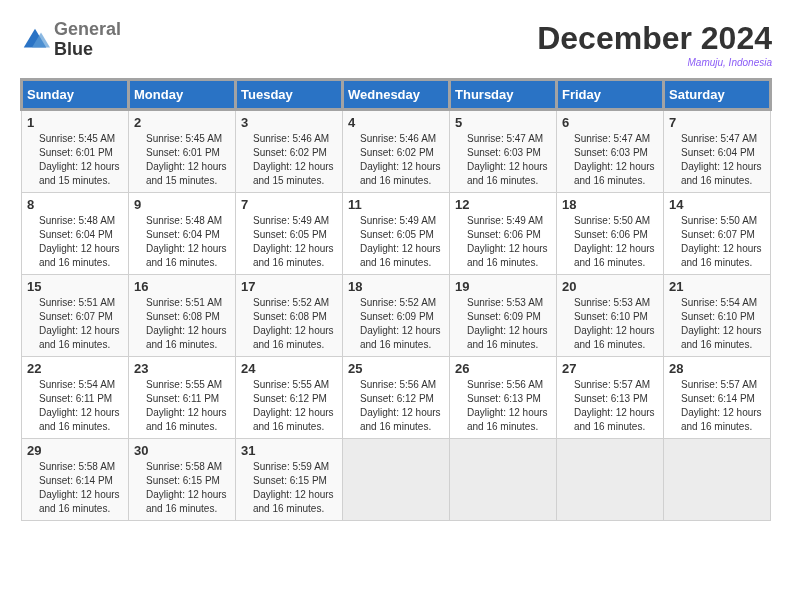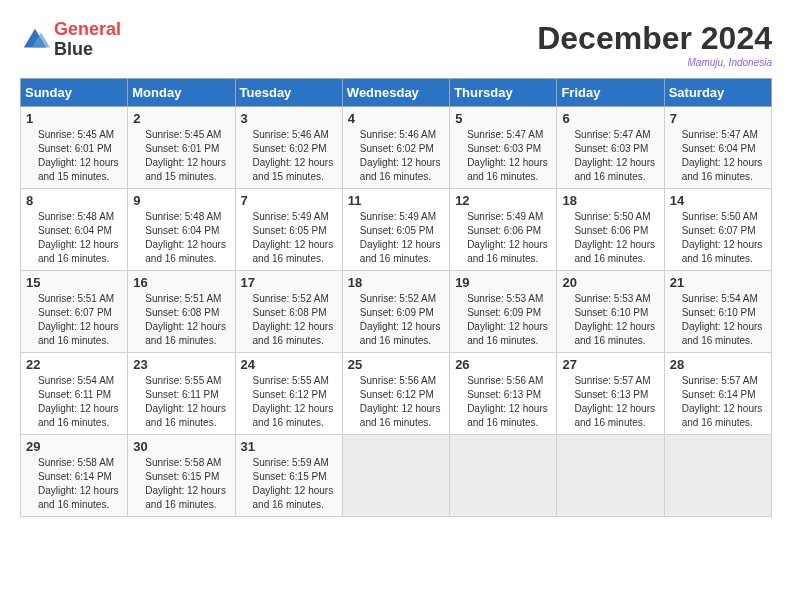--- a/index.html
+++ b/index.html
@@ -21,21 +21,21 @@
       align-items: center;
       gap: 4px;
     }
     .logo-text {
       font-size: 18px;
       font-weight: bold;
       color: #333;
       line-height: 1.1;
     }
     .logo-text span {
-      color: #ef4444;
+      color: #737373;
     }
     .logo-icon {
       width: 30px;
       height: 30px;
     }
     .title-block {
       text-align: right;
     }
     .month-title {
       font-size: 32px;
@@ -54,21 +54,21 @@
     }
     thead tr {
       background-color: #2a73c5;
       color: #fff;
     }
     thead th {
       padding: 6px 4px;
       text-align: left;
       font-size: 13px;
       font-weight: bold;
-      border: 1px solid #a3a3a3;
+      border: 3px solid #a3a3a3;
     }
     tbody tr {
       border: 1px solid #ccc;
     }
     tbody tr:nth-child(odd) {
       background-color: #f9f9f9;
     }
     tbody tr:nth-child(even) {
       background-color: #ffffff;
     }

